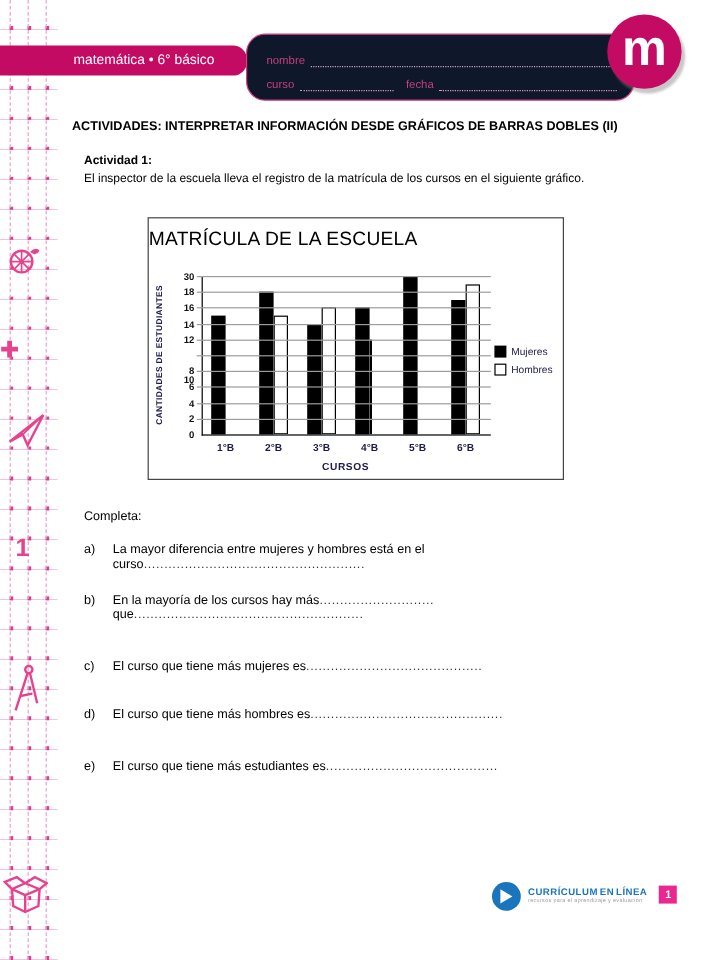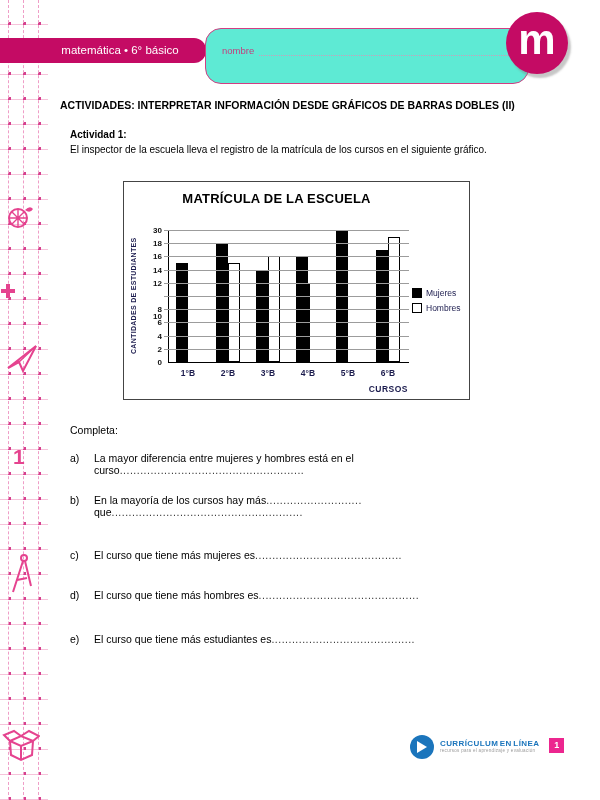--- a/index.html
+++ b/index.html
@@ -11,53 +11,53 @@
     background:repeating-linear-gradient(to bottom,transparent 0 24px,#f6c3da 24px 25px);}
   .vline{position:absolute;top:0;height:800px;width:2px;border-left:1px dashed #ef9ec7;
     background:repeating-linear-gradient(to bottom,transparent 0 22px,#d6408e 22px 25px);}
   .margin-icon{position:absolute;}
   .margin-num{position:absolute;left:13px;top:445px;font-size:21px;font-weight:bold;color:#e5438f;}
 
   
   .banner{position:absolute;left:0;top:38px;width:206px;height:25px;background:#c40b64;
     border-radius:0 12px 12px 0;color:#fff;font-size:11.5px;line-height:25px;
     text-align:center;padding-left:34px;box-sizing:border-box;}
-  .form-box{position:absolute;left:205px;top:28px;width:324px;height:56px;background:#5eead4;
+  .form-box{position:absolute;left:205px;top:28px;width:324px;height:56px;background:#0f172a;
     border:1.6px solid #d23e82;border-radius:16px;box-sizing:border-box;padding:7px 14px 0 16px;}
   .form-row{display:flex;align-items:flex-end;height:20px;font-size:9.5px;color:#c2407e;}
   .form-label{margin-right:5px;line-height:11px;}
   .dotline{border-bottom:1.5px dotted #cf9bb8;height:11px;}
   .grow{flex:1;}
   .w90{width:78px;margin-right:10px;}
   .logo{position:absolute;left:506px;top:12px;width:62px;height:62px;border-radius:50%;
     background:#c40b64;color:#fff;font-weight:bold;font-size:42px;text-align:center;
     line-height:56px;box-shadow:3px 4px 2px rgba(130,130,130,.45);}
 
   
   .ws-title{position:absolute;left:60px;right:20px;top:99px;text-align:left;
     font-weight:bold;font-size:10.5px;}
   .activity{position:absolute;left:70px;top:128px;width:492px;font-size:10px;line-height:1.45;}
   .activity-heading{font-weight:bold;}
   .activity-body{text-align:justify;}
 
   
   .chart-box{position:absolute;left:123px;top:181px;width:345px;height:217px;
     border:1px solid #444;background:#fff;}
-  .chart-title{position:absolute;left:0;right:40px;top:9px;text-align:center;
-    font-weight:bold;font-size:13px;letter-spacing:.2px;}
+  .chart-title{position:absolute;left:0;right:40px;top:9px;text-align:left;
+    font-weight:normal;font-size:16px;letter-spacing:.2px;}
   #plot{position:absolute;left:44px;top:48px;width:240px;height:132px;
     border-left:1.4px solid #000;border-bottom:1.4px solid #000;}
   .gridline{position:absolute;height:1px;background:#9c9c9c;left:40px;width:245px;}
   .ytick{position:absolute;left:16px;width:22px;text-align:right;font-size:8px;
     font-weight:bold;color:#111;}
   .bar-m{position:absolute;bottom:0;background:#000;}
   .bar-h{position:absolute;bottom:0;background:#fff;border:1px solid #000;box-sizing:border-box;}
   .xticklbl{position:absolute;width:40px;text-align:center;font-size:8.5px;
     font-weight:bold;color:#1b1b4d;top:186px;}
-  .xlabel{position:absolute;left:44px;width:240px;top:202px;text-align:right;
+  .xlabel{position:absolute;left:44px;width:240px;top:202px;text-align:center;
     font-size:8.5px;font-weight:bold;color:#1b1b4d;letter-spacing:.5px;}
   .ylabel{position:absolute;left:6px;top:48px;height:132px;width:12px;
     writing-mode:vertical-rl;transform:rotate(180deg);text-align:center;
     font-size:7px;font-weight:bold;color:#1b1b4d;letter-spacing:.3px;}
   .legend{position:absolute;left:288px;top:106px;font-size:8.5px;color:#1b1b4d;}
   .legend-row{display:flex;align-items:center;margin-bottom:5px;}
   .sw{width:10px;height:10px;margin-right:4px;flex:0 0 auto;}
   .sw-m{background:#000;}
   .sw-h{background:#fff;border:1px solid #000;box-sizing:border-box;}
 
@@ -113,20 +113,26 @@
   <svg class="margin-icon" style="left:2px;top:723px" width="38" height="40" viewBox="0 0 38 40">
     <path d="M8 18 L19 13 L31 18 L30 32 L19 37 L9 32 Z" fill="none" stroke="#e5438f" stroke-width="2"></path>
     <path d="M8 18 L2 12 L12 8 L19 13 M31 18 L37 13 L27 8 L19 13 M8 18 L19 23 L31 18 M19 23 V37" fill="none" stroke="#e5438f" stroke-width="2"></path>
   </svg>
 
   <div class="banner">matemática • 6° básico</div>
   <div class="form-box">
     <div class="form-row">
       <span class="form-label">nombre</span>
       <span class="dotline grow"></span>
+    </div>
+    <div class="form-row">
+      <span class="form-label">curso</span>
+      <span class="dotline w90"></span>
+      <span class="form-label">fecha</span>
+      <span class="dotline grow" style="max-width:150px"></span>
     </div>
   </div>
   <div class="logo">m</div>
 
   <div class="ws-title">ACTIVIDADES: INTERPRETAR INFORMACIÓN DESDE GRÁFICOS DE BARRAS DOBLES (II)</div>
 
   <div class="activity">
     <div class="activity-heading">Actividad 1:</div>
     <div class="activity-body">El inspector de la escuela lleva el registro de la matrícula de los cursos en el siguiente gráfico.</div>
   </div>

